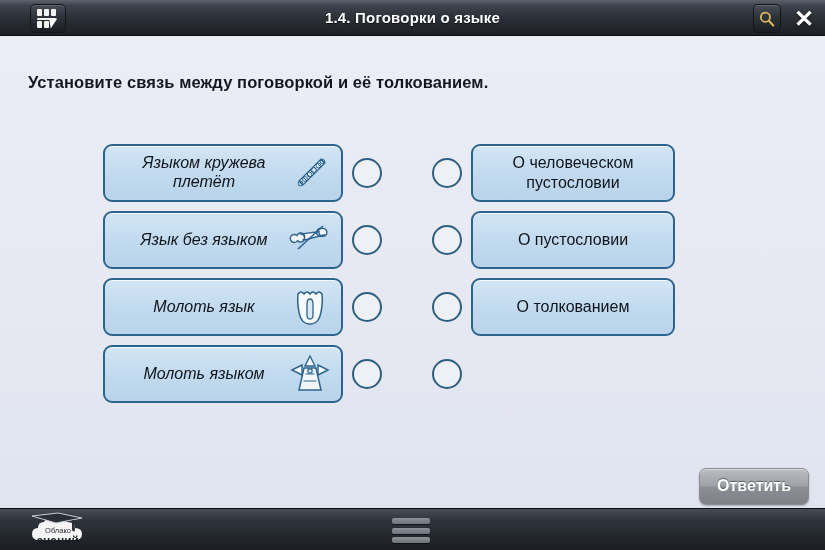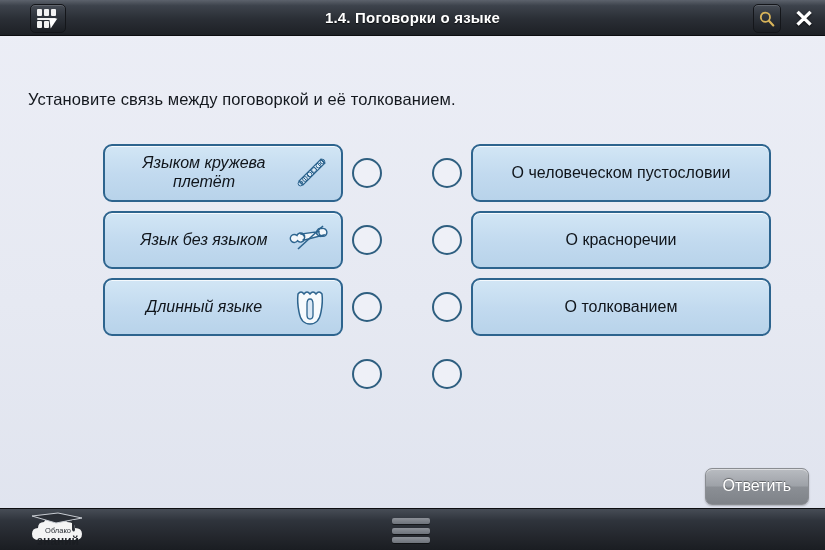--- a/index.html
+++ b/index.html
@@ -105,24 +105,25 @@
     color: #ffffff;
     font-size: 24px;
     font-weight: bold;
     line-height: 1;
     text-shadow: 0 1px 2px rgba(0,0,0,.8);
   }
 
   
   .instruction {
     position: absolute;
-    left: 28px; top: 90px;
+    left: 28px; top: 73px;
     font-size: 16.5px;
     color: #14181e;
     letter-spacing: .1px;
+    font-weight: bold;
   }
 
   
   .match-area {
     position: absolute;
     left: 0; top: 140px;
     width: 825px;
   }
 
   .row {
@@ -144,21 +145,21 @@
 
   .card.left-card {
     left: 103px;
     width: 240px;
     padding: 0 10px 0 14px;
     justify-content: space-between;
   }
 
   .card.right-card {
     left: 471px;
-    width: 300px;
+    width: 204px;
     justify-content: center;
     padding: 16px 12px;
   }
 
   .card-label-left {
     font-style: italic;
     font-size: 16px;
     color: #10151b;
     line-height: 1.18;
     text-align: center;
@@ -198,21 +199,21 @@
   .answer-btn {
     position: absolute;
     right: 16px;
     top: 468px;
     padding: 8px 17px 9px;
     border-radius: 7px;
     border: 1px solid #8a8d92;
     background: linear-gradient(180deg, #b9bcc1 0%, #9ea2a8 48%, #8b8f95 52%, #7e8288 100%);
     color: #ffffff;
     font-size: 16px;
-    font-weight: normal;
+    font-weight: bold;
     text-shadow: 0 -1px 1px rgba(0,0,0,.45);
     box-shadow: inset 0 1px 0 rgba(255,255,255,.5), 0 1px 2px rgba(0,0,0,.25);
   }
 
   
   .footer {
     position: absolute;
     left: 0; bottom: 0;
     width: 825px;
     height: 42px;
@@ -326,43 +327,60 @@
                        L30 8.5 a4 4 0 1 0 2.9 -3.0 a4 4 0 1 0 1.6 6.6
                        L13.5 17.5 a4 4 0 1 0 -5.5 -5z"></path>
             </g>
             <line x1="34" y1="3" x2="9" y2="26" stroke="#2d648e" stroke-width="1.6"></line>
           </svg>
         </span>
       </div>
       <div class="dot dl"></div>
       <div class="dot dr"></div>
       <div class="card right-card">
-        <span class="card-label-right">О красноречии</span>
+        <span class="card-label-right">О пустословии</span>
       </div>
     </div>
 
     <div class="row">
       <div class="card left-card">
-        <span class="card-label-left">Длинный языке</span>
+        <span class="card-label-left">Молоть язык</span>
         <span class="card-icon">
           <svg width="34" height="40" viewBox="0 0 34 40">
             <path d="M5 7 q3 -4 6 0 q3 -4 6 0 q3 -4 6 0 q3 -4 6 0
                      q1 8 -1 18 q-2 12 -11 12 q-9 0 -11 -12 q-2 -10 -1 -18z" fill="#f6fafd" stroke="#2d648e" stroke-width="1.5"></path>
             <path d="M17 12 q3 0 3 5 l0 11 q0 4 -3 4 q-3 0 -3 -4 l0 -11 q0 -5 3 -5z" fill="#dbe9f6" stroke="#2d648e" stroke-width="1.3"></path>
           </svg>
         </span>
       </div>
       <div class="dot dl"></div>
       <div class="dot dr"></div>
       <div class="card right-card">
         <span class="card-label-right">О толкованием</span>
       </div>
     </div>
 
     <div class="row">
+      <div class="card left-card">
+        <span class="card-label-left">Молоть языком</span>
+        <span class="card-icon">
+          <svg width="42" height="42" viewBox="0 0 42 42">
+            <g stroke="#2d648e" stroke-width="1.4" fill="#f6fafd">
+              <path d="M21 3 L26 13 L16 13 Z"></path>
+              <path d="M39 17 L29 22 L29 12 Z"></path>
+              <path d="M3 17 L13 12 L13 22 Z"></path>
+              <path d="M21 33 L16 23 L26 23 Z"></path>
+            </g>
+            <path d="M15 15 L27 15 L32 37 L10 37 Z" fill="#f0f6fb" stroke="#2d648e" stroke-width="1.5"></path>
+            <line x1="16.5" y1="21" x2="25.5" y2="21" stroke="#2d648e" stroke-width="1"></line>
+            <line x1="14.5" y1="28" x2="27.5" y2="28" stroke="#2d648e" stroke-width="1"></line>
+            <circle cx="21" cy="18" r="2.2" fill="#dbe9f6" stroke="#2d648e" stroke-width="1.2"></circle>
+          </svg>
+        </span>
+      </div>
       <div class="dot dl"></div>
       <div class="dot dr"></div>
     </div>
 
   </div>
 
   <div class="answer-btn">Ответить</div>
 
   <div class="footer">
 

